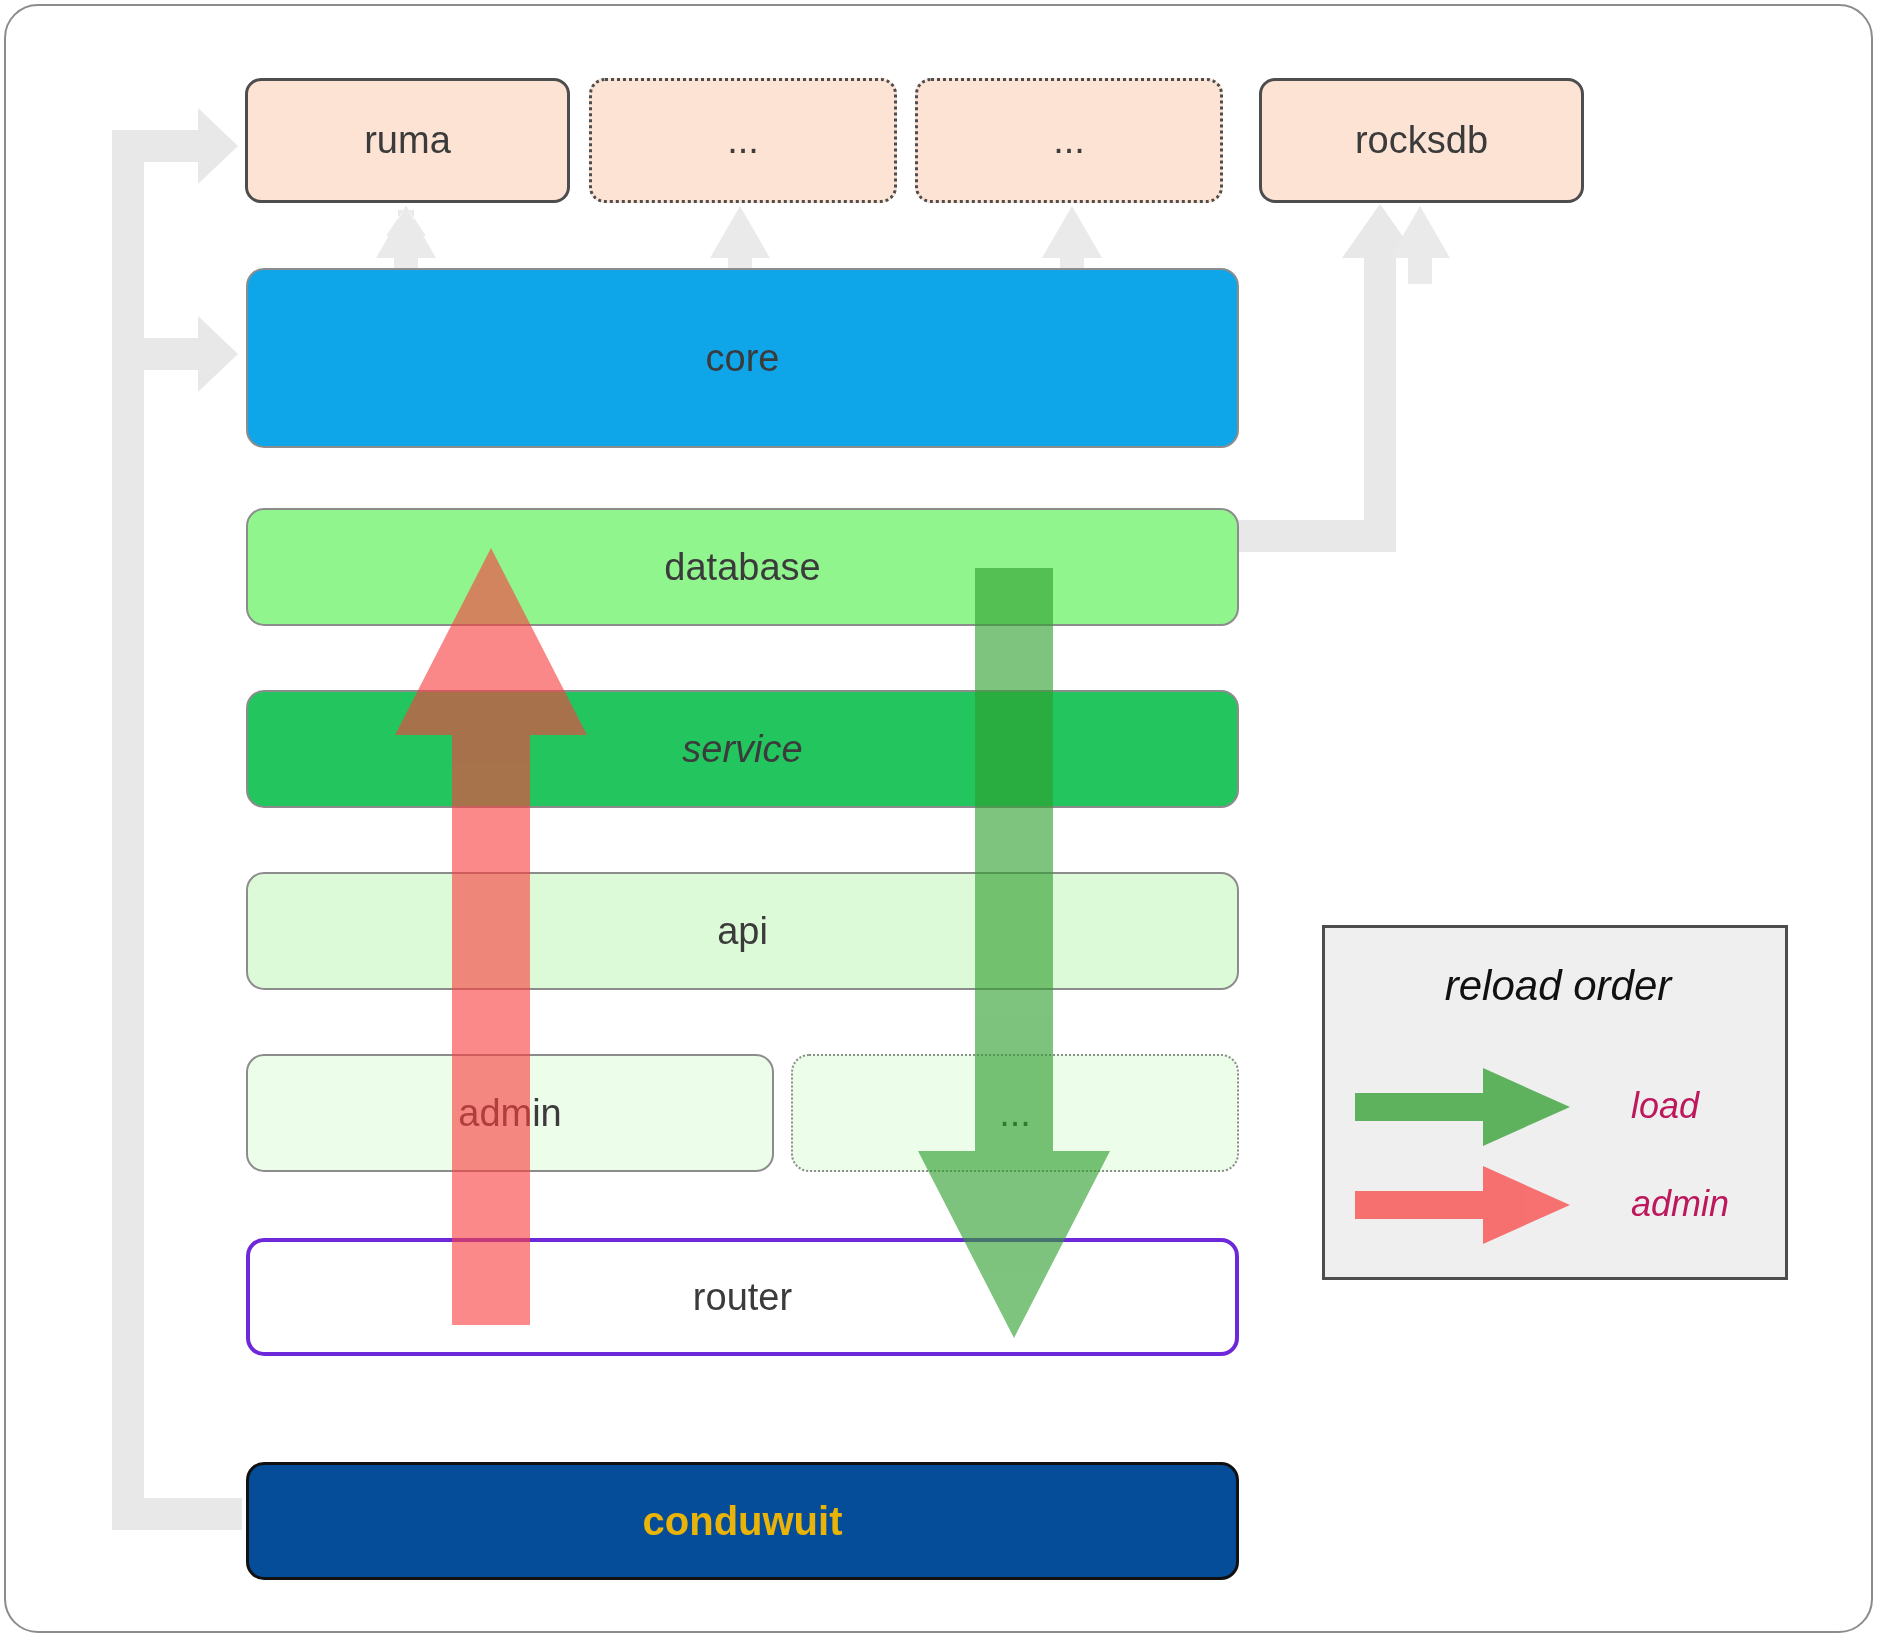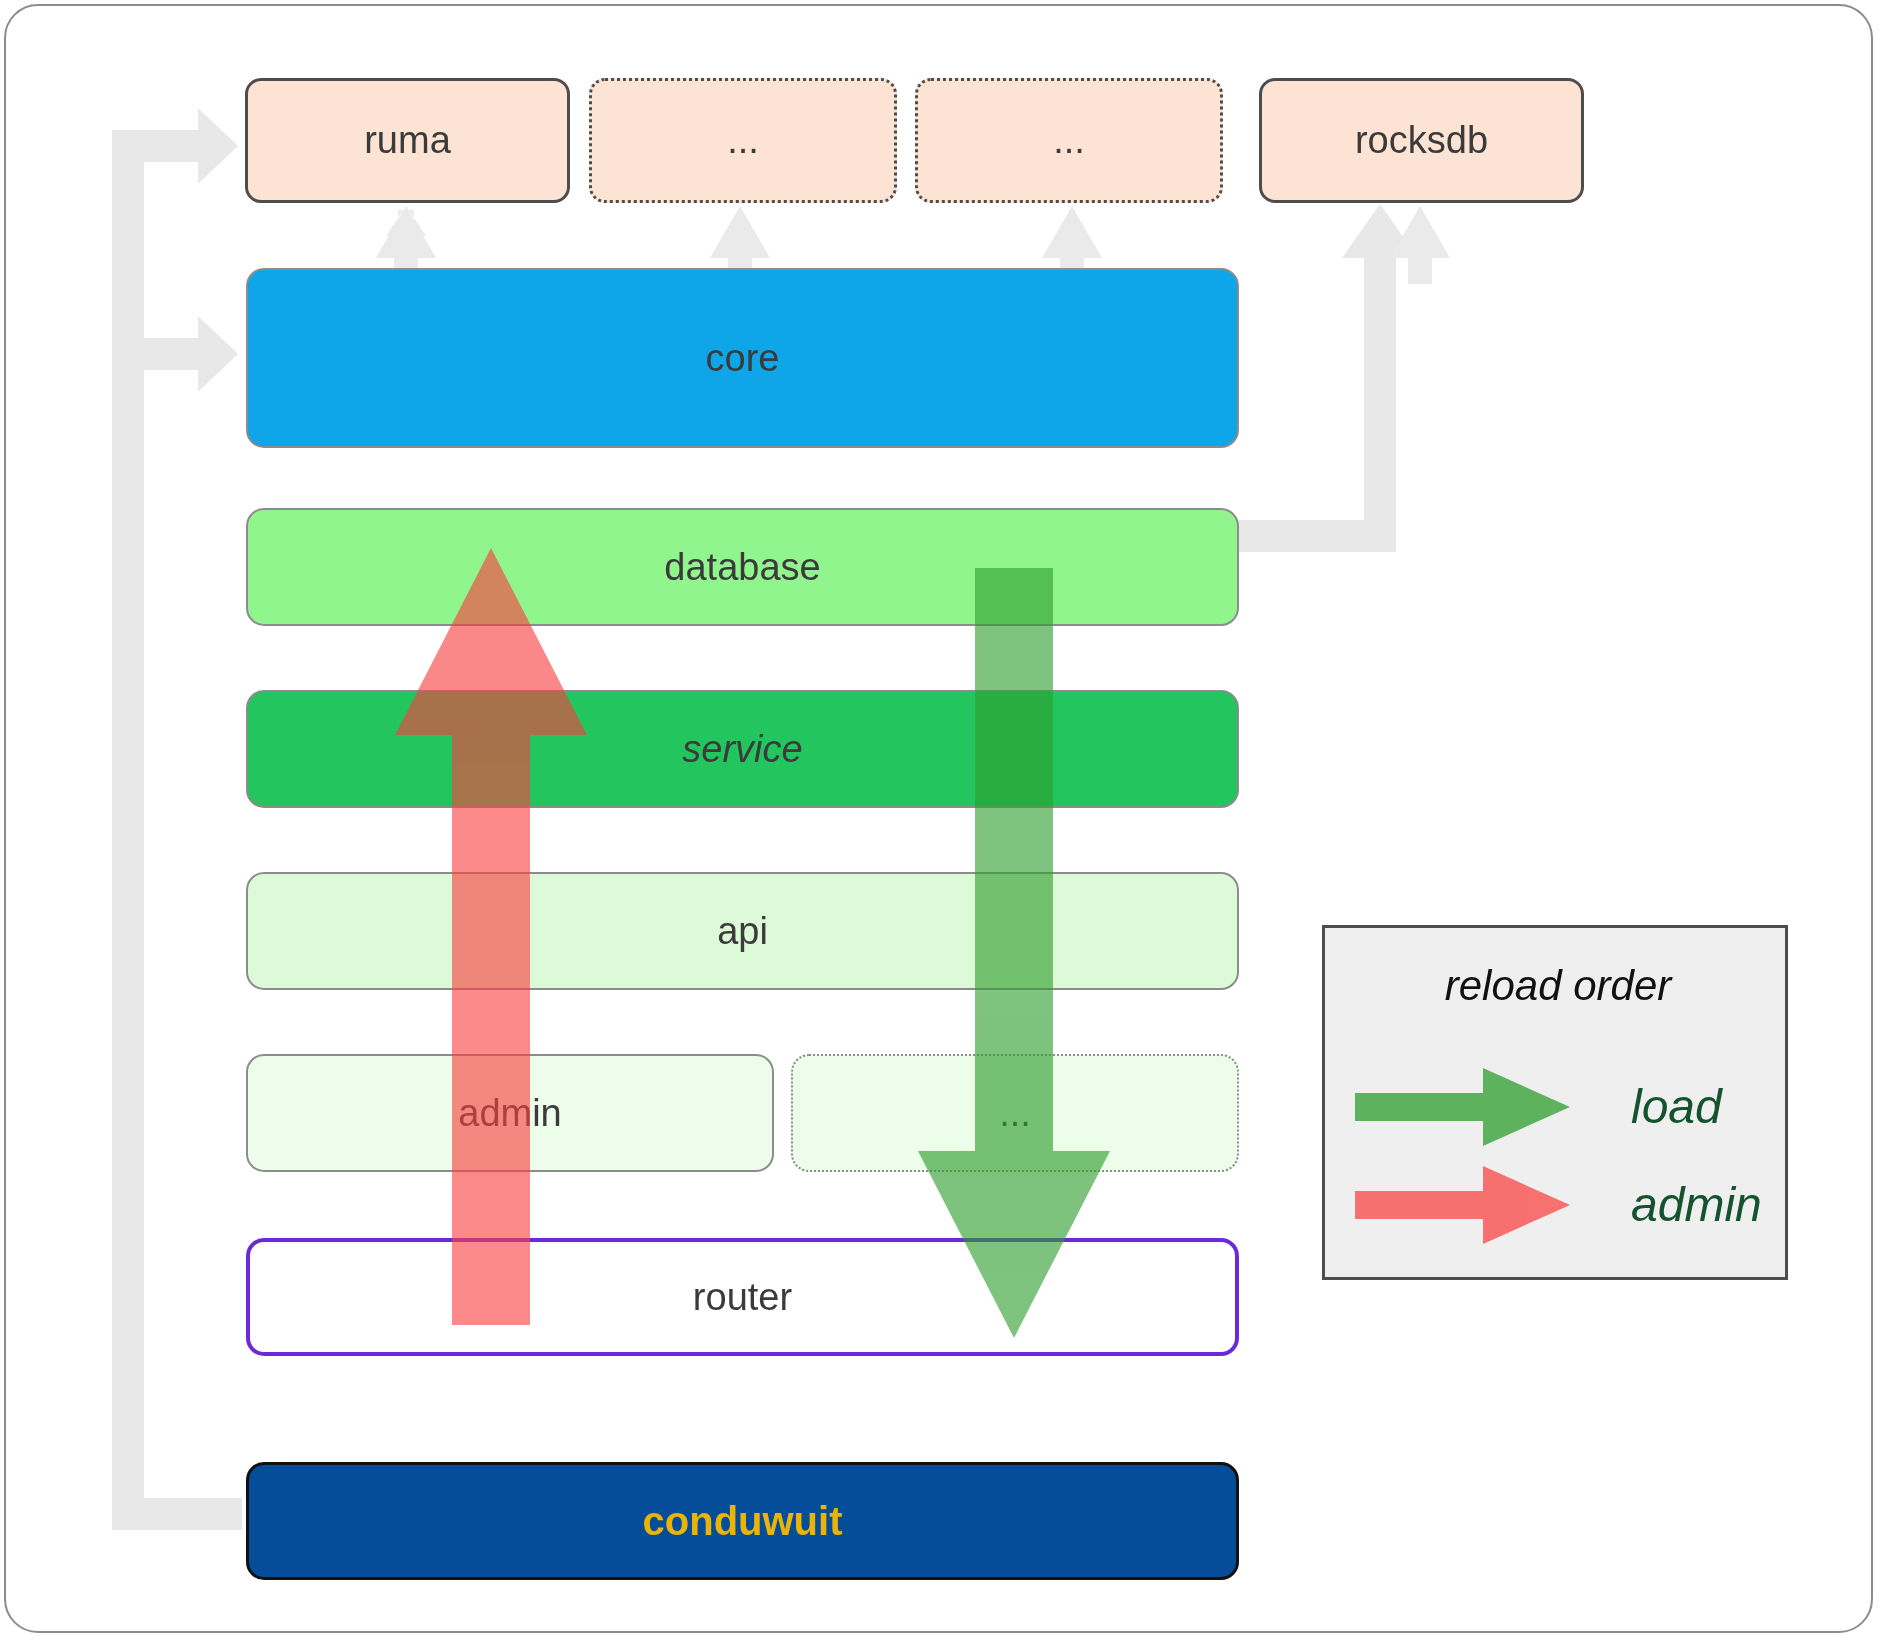--- a/index.html
+++ b/index.html
@@ -115,22 +115,22 @@
   }
   .legend-row.row-load { top: 132px; }
   .legend-row.row-unload { top: 230px; }
   .legend-arrow {
     position: relative;
     width: 230px;
     height: 92px;
     margin-left: 30px;
   }
   .legend-text {
-    font-size: 48px;
-    color: #14532d;
+    font-size: 36px;
+    color: #be185d;
     margin-left: 46px;
     font-family: "Liberation Sans", sans-serif;
   }
 </style>
 </head>
 <body>
 
 <div id="canvas">
   <div class="frame"></div>
 

